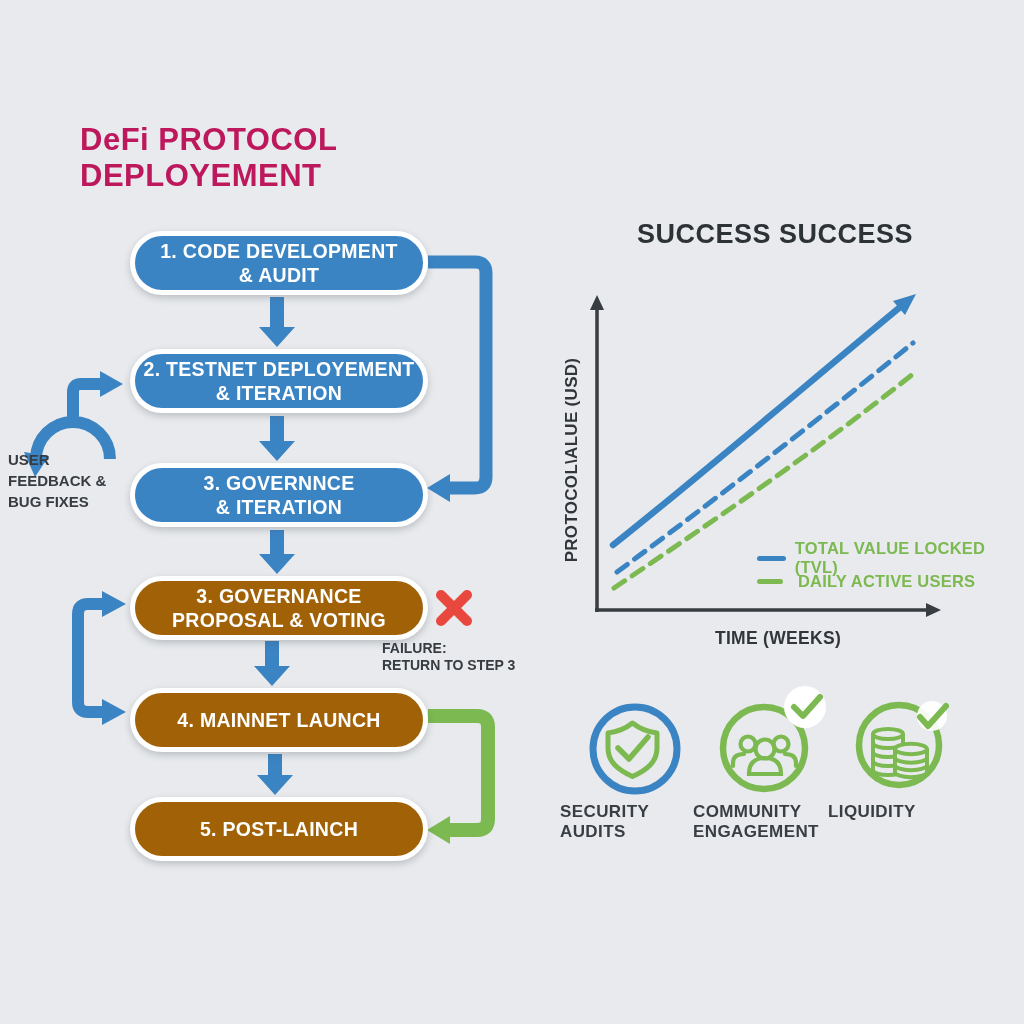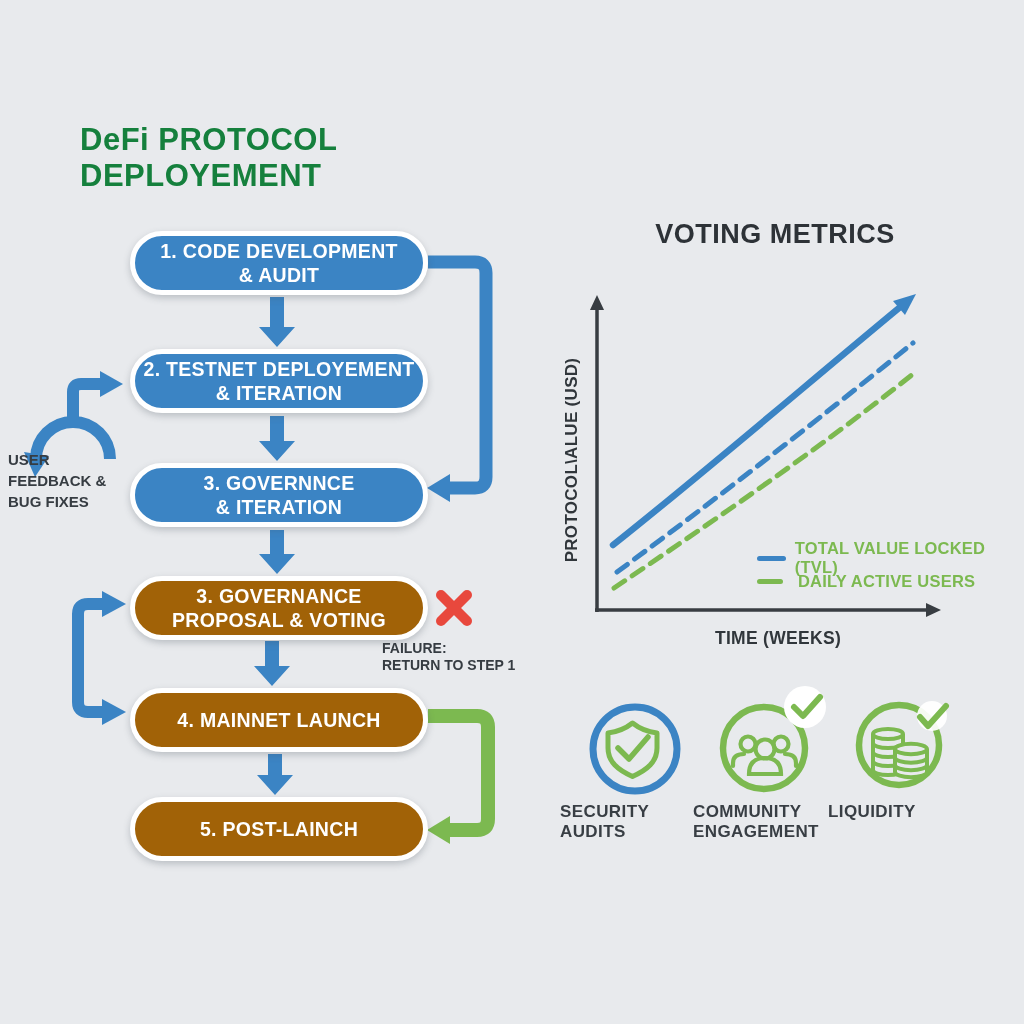--- a/index.html
+++ b/index.html
@@ -2,21 +2,21 @@
 <html><head>
 <meta charset="utf-8">
 <style>
   html,body{margin:0;padding:0;}
   body{font-family:"Liberation Sans",sans-serif;background:#dfe2e5;}
   #canvas{position:relative;width:1024px;height:1024px;background:#e8eaed;overflow:hidden;}
   .abs{position:absolute;}
   svg.overlay{position:absolute;left:0;top:0;width:1024px;height:1024px;}
 
   .page-title{left:80px;top:122px;width:360px;font-size:31px;line-height:36px;
-    font-weight:800;color:#15803d;letter-spacing:.5px;}
+    font-weight:800;color:#be185d;letter-spacing:.5px;}
 
   .flow-box{left:130px;width:298px;height:64px;box-sizing:border-box;
     border:5px solid #ffffff;border-radius:32px;display:flex;flex-direction:column;
     align-items:center;justify-content:center;color:#ffffff;font-weight:700;
     font-size:19.5px;line-height:24px;text-align:center;letter-spacing:.3px;
     box-shadow:0 3px 7px rgba(70,80,90,.28);}
   .flow-box.blue{background:#3b84c4;}
   .flow-box.green{background:#a16207;}
 
   .note{color:#363c42;font-weight:600;}
@@ -169,24 +169,24 @@
   </div>
 
   <div class="abs note feedback-note">
     <div>USER</div>
     <div>FEEDBACK &amp;</div>
     <div>BUG FIXES</div>
   </div>
 
   <div class="abs note failure-note">
     <div>FAILURE:</div>
-    <div>RETURN TO STEP 1</div>
-  </div>
-
-  <div class="abs metrics-title">VOTING METRICS</div>
+    <div>RETURN TO STEP 3</div>
+  </div>
+
+  <div class="abs metrics-title">SUCCESS SUCCESS</div>
   <div class="abs y-axis-label">PROTOCOL\ALUE (USD)</div>
   <div class="abs legend">
     <div class="legend-row">
       <span class="legend-swatch solid"></span>
       <span class="legend-label">TOTAL VALUE LOCKED (TVL)</span>
     </div>
     <div class="legend-row second">
       <span class="legend-swatch dashed"></span>
       <span class="legend-label">DAILY ACTIVE USERS</span>
     </div>

